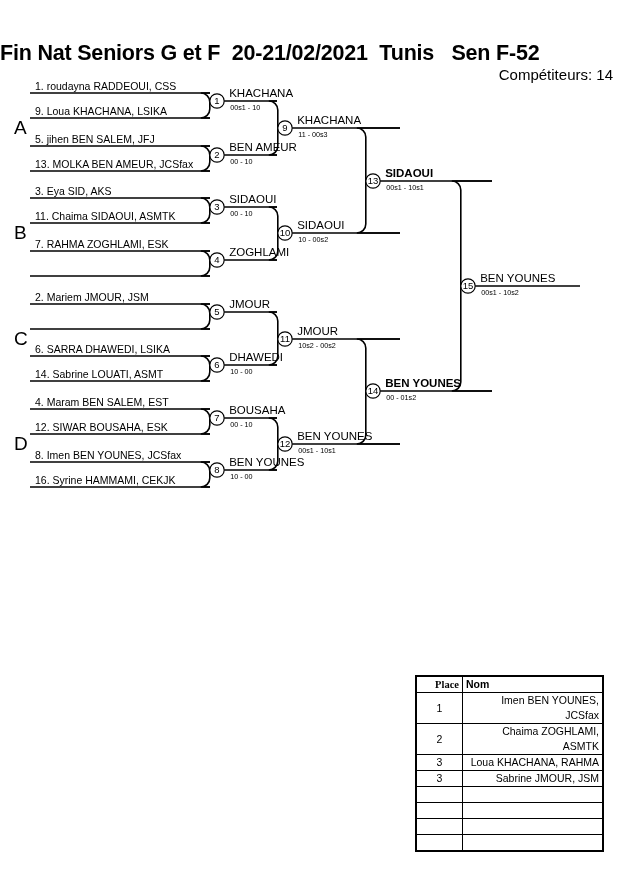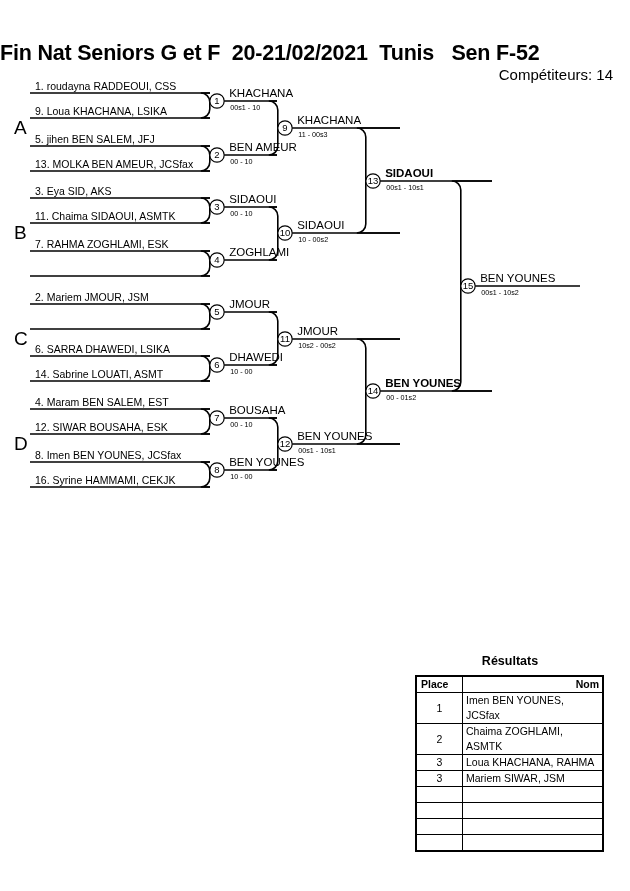--- a/index.html
+++ b/index.html
@@ -59,25 +59,25 @@
   }
   table.results th, table.results td {
     border: 1px solid #000;
     font-size: 10.5px;
     height: 15px;
     padding: 0 3px;
     line-height: 15px;
   }
   table.results th {
     font-weight: bold;
-    text-align: right;
-  }
-  table.results th.col-place { width: 38px; text-align: left; padding-left: 4px;}
+    text-align: left;
+  }
+  table.results th.col-place { width: 38px; text-align: right; padding-left: 4px; font-family: Liberation Serif, serif;}
   table.results td.place { width: 38px; text-align: center; }
-  table.results td.name { text-align: left; }
+  table.results td.name { text-align: right; }
   svg { position: absolute; left: 0; top: 0; }
   .bk-line { stroke: #000; stroke-width: 1.6; fill: none; }
   .circ { fill: #ffffff; stroke: #000; stroke-width: 1.2; }
   text { font-family: "Liberation Sans", sans-serif; fill: #000; }
   .t-entry { font-size: 10.5px; }
   .t-win { font-size: 11.5px; }
   .t-win.bold { font-weight: bold; }
   .t-score { font-size: 7.2px; }
   .t-num { font-size: 9.5px; text-anchor: middle; }
   .t-sect { font-size: 19px; font-weight: normal; }
@@ -208,21 +208,20 @@
       <circle cx="285" cy="444" r="7.2" class="circ"></circle>
       <text x="285" y="447.4" class="t-num">12</text>
       <circle cx="373" cy="181" r="7.2" class="circ"></circle>
       <text x="373" y="184.4" class="t-num">13</text>
       <circle cx="373" cy="391" r="7.2" class="circ"></circle>
       <text x="373" y="394.4" class="t-num">14</text>
       <circle cx="468" cy="286" r="7.2" class="circ"></circle>
       <text x="468" y="289.4" class="t-num">15</text>
     </svg>
 
-  <div class="results-title">Résultats</div>
   <table class="results">
     <thead>
       <tr>
         <th class="col-place">Place</th>
         <th>Nom</th>
       </tr>
     </thead>
     <tbody id="results-body">
         <tr>
           <td class="place">1</td>
@@ -231,21 +230,21 @@
         <tr>
           <td class="place">2</td>
           <td class="name">Chaima ZOGHLAMI, ASMTK</td>
         </tr>
         <tr>
           <td class="place">3</td>
           <td class="name">Loua KHACHANA, RAHMA</td>
         </tr>
         <tr>
           <td class="place">3</td>
-          <td class="name">Mariem SIWAR, JSM</td>
+          <td class="name">Sabrine JMOUR, JSM</td>
         </tr>
         <tr>
           <td class="place"></td>
           <td class="name"></td>
         </tr>
         <tr>
           <td class="place"></td>
           <td class="name"></td>
         </tr>
         <tr>

